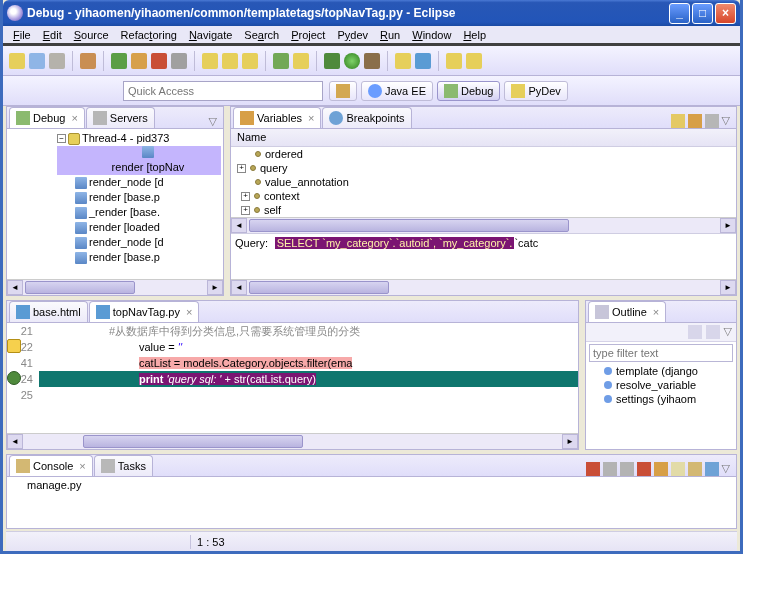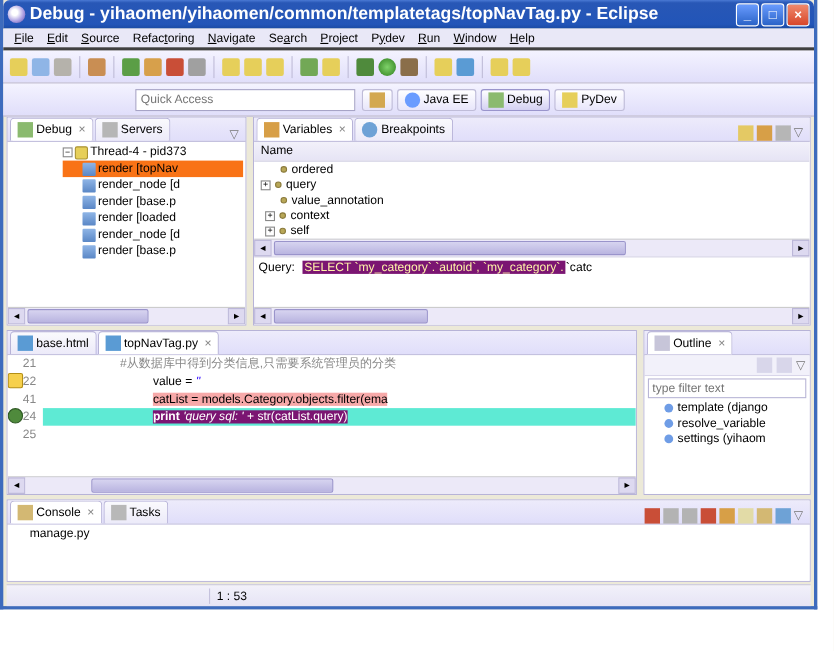--- a/index.html
+++ b/index.html
@@ -1,20 +1,20 @@
 <!DOCTYPE html>
 <html><head>
 <meta charset="utf-8">
 <style>
 * { margin:0; padding:0; box-sizing:border-box; font-family:"Tahoma","Microsoft YaHei",sans-serif; font-size:11px; }
 body { background:#fff; width:758px; height:592px; overflow:hidden; }
 .window { width:743px; height:554px; border:3px solid #3d6bbd; border-top:none; background:#ece9d8; position:relative; }
 .titlebar { height:26px; background:linear-gradient(#4a79d4 0%,#2857b6 10%,#2255b8 85%,#1a4aa3 100%); display:flex; align-items:center; padding:0 4px; border-radius:6px 6px 0 0; }
 .titlebar .ticon { width:16px; height:16px; background:radial-gradient(circle at 40% 40%,#fff 20%,#a89be0 60%,#5a4a9e); border-radius:50%; margin-right:4px; }
-.titlebar .title { color:#fff; font-weight:bold; font-size:16px; flex:1; }
+.titlebar .title { color:#fff; font-weight:bold; font-size:12px; flex:1; }
 .wbtn { width:21px; height:21px; margin-left:2px; border:1px solid #fff; border-radius:3px; display:flex; align-items:center; justify-content:center; color:#fff; font-weight:bold; font-size:12px; }
 .wbtn.min { background:linear-gradient(#6a9cff,#2a63c7); }
 .wbtn.max { background:linear-gradient(#6a9cff,#2a63c7); }
 .wbtn.close { background:linear-gradient(#f08a6e,#d7462a); }
 .menubar { height:20px; background:#e9e8f7; display:flex; align-items:center; padding:0 4px; border-bottom:3px solid #404040; }
 .menubar span { padding:2px 6px; cursor:default; }
 .menubar span u { text-decoration:underline; }
 .toolbar { height:30px; background:linear-gradient(#f4f3ff,#e0defa); border-bottom:1px solid #b7b3d7; display:flex; align-items:center; padding:2px 6px; gap:4px; }
 .tb-ico { width:16px; height:16px; border-radius:2px; }
 .tb-sep { width:1px; height:20px; background:#bfbcd8; margin:0 3px; }
@@ -30,39 +30,39 @@
 .panel { border:1px solid #b7b3d7; background:#fcfcfc; display:flex; flex-direction:column; position:relative; }
 .ptabs { height:22px; display:flex; align-items:flex-end; background:linear-gradient(#edebfb,#e0defa); border-bottom:1px solid #b7b3d7; padding:0 2px; gap:0; }
 .tab { padding:3px 6px 3px 6px; border:1px solid #b7b3d7; border-bottom:none; background:linear-gradient(#fafafd,#eceaf9); display:flex; align-items:center; gap:3px; border-radius:4px 4px 0 0; margin-right:1px; }
 .tab.active { background:#fff; }
 .tab .x { color:#888; margin-left:3px; }
 .ptools { margin-left:auto; display:flex; gap:3px; padding-right:4px; }
 .ptico { width:14px; height:14px; }
 .pbody { flex:1; overflow:hidden; background:#fff; position:relative; }
 .tree { padding:2px; font-size:11px; line-height:15px; font-family:"Courier New",monospace; }
 .tree-row { display:flex; align-items:center; gap:2px; white-space:nowrap; }
-.tree-row.sel { background:#f97316; }
+.tree-row.sel { background:#c4b5fd;flex-direction:column; }
 .exp { width:9px; height:9px; border:1px solid #888; display:inline-flex; align-items:center; justify-content:center; font-size:8px; line-height:1; }
 .thread-ico{ width:12px;height:12px;background:#e6cf5a;border:1px solid #aa9332;border-radius:2px;}
 .stack-ico{ width:12px;height:12px;background:linear-gradient(#8fb5e6,#5a87c6);border-radius:1px;}
 .hscroll { height:16px; background:#e8e6f4; border-top:1px solid #ccc; display:flex; }
 .hscroll .track { flex:1; background:#ece9f8; position:relative; }
 .hscroll .thumb { position:absolute; top:1px; height:13px; background:linear-gradient(#d7d4f0,#b9b4e0); border:1px solid #9a94cb; border-radius:2px; }
 .hscroll .arr { width:16px; background:#ddd9f0; border:1px solid #bbb6d8; text-align:center; font-size:8px; line-height:14px; }
 .vars-head { height:18px; background:linear-gradient(#f2f1fa,#e6e4f5); border-bottom:1px solid #cfcde2; padding:2px 6px; }
 .var-row { padding:1px 2px 1px 24px; display:flex; align-items:center; gap:4px;}
 .var-row .bullet{width:6px;height:6px;background:#b8a757;border-radius:50%;border:1px solid #8a7a3c;}
 .query-box { border-top:1px solid #cfcde2; padding:3px 4px; height:36px; font-family:"Courier New",monospace; display:flex; align-items:flex-start; }
 .query-hl { background:#7b1572; color:#fff2a8; padding:0 2px; }
 .editor { position:relative; font-family:"Courier New",monospace; font-size:12px; }
 .gutter { position:absolute; left:0; top:0; width:30px; background:#fff; text-align:right; padding-right:4px; color:#888; }
 .gutter div{height:16px;line-height:16px;}
 .elines { margin-left:32px; }
 .eline{ height:16px; line-height:16px; white-space:nowrap; }
-.eline.current{ background:#5eead4; }
+.eline.current{ background:#0f766e; }
 .e-hl1{ background:#f7a9a9; }
 .e-hl2{ background:#7b1572; color:#fff; }
 .kw{ color:#7f0055; font-weight:bold;}
 .str{ color:#2a00ff; font-style:italic;}
 .warn-ico{position:absolute;left:0;width:14px;height:14px;background:#f6d04d;border:1px solid #b48f15;border-radius:2px;}
 .dbg-ico{position:absolute;left:0;width:14px;height:14px;background:#4f8a3c;border:1px solid #2f5a24;border-radius:50%;}
 .outline-filter{ width:calc(100% - 6px); margin:2px 3px; height:18px; border:1px solid #b9b6d6; color:#999; padding:1px 3px;}
 .out-row{ padding:1px 4px 1px 18px; display:flex; align-items:center; gap:4px; white-space:nowrap;}
 .out-row .dot{ width:8px;height:8px;background:#6f9de6;border-radius:50%;}
 .statusbar { position:absolute; bottom:0; left:3px; right:3px; height:20px; background:linear-gradient(#f2f1fa,#e6e4f5); border-top:1px solid #cfcde2; display:flex; align-items:center; padding:0 8px; }
@@ -178,20 +178,24 @@
             <div class="tree-row" style="padding-left:18px">
                 <span class="stack-ico"></span>
                 <span>render_node [d</span>
               </div>
             <div class="tree-row" style="padding-left:18px">
                 <span class="stack-ico"></span>
                 <span>render [base.p</span>
               </div>
             <div class="tree-row" style="padding-left:18px">
                 <span class="stack-ico"></span>
+                <span>_render [base.</span>
+              </div>
+            <div class="tree-row" style="padding-left:18px">
+                <span class="stack-ico"></span>
                 <span>render [loaded</span>
               </div>
             <div class="tree-row" style="padding-left:18px">
                 <span class="stack-ico"></span>
                 <span>render_node [d</span>
               </div>
             <div class="tree-row" style="padding-left:18px">
                 <span class="stack-ico"></span>
                 <span>render [base.p</span>
               </div>

